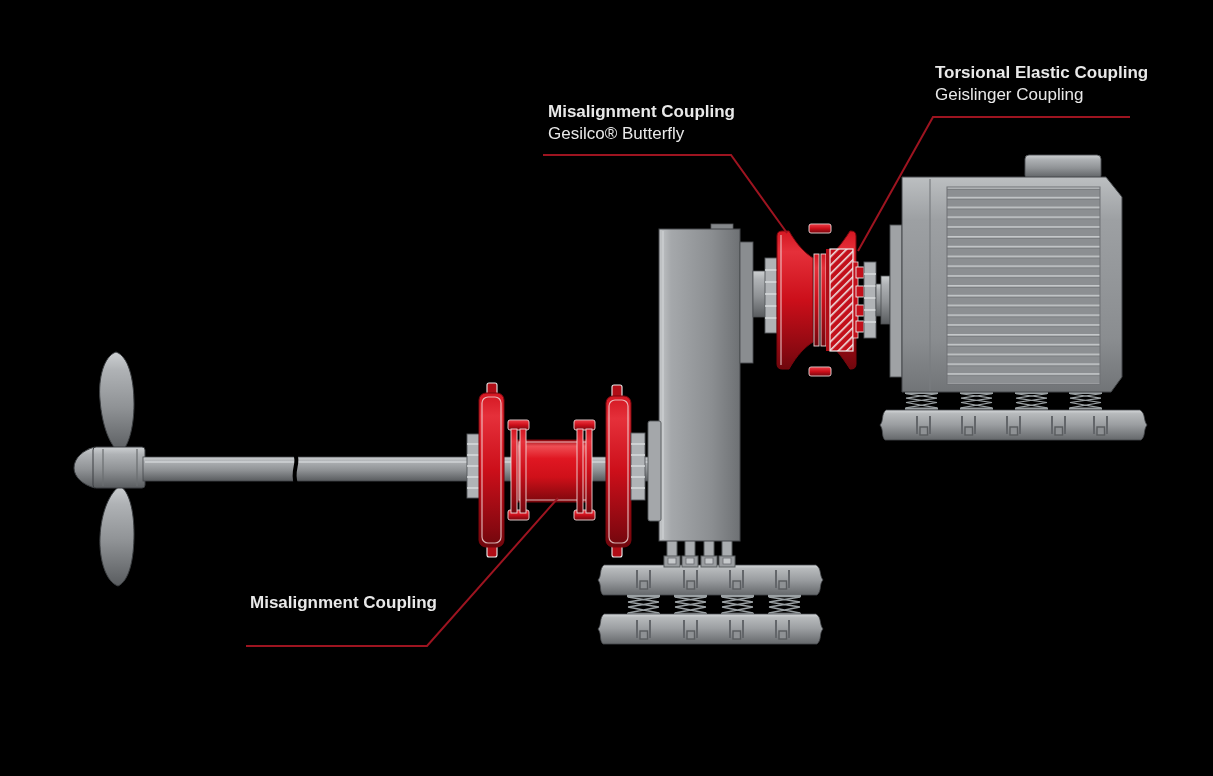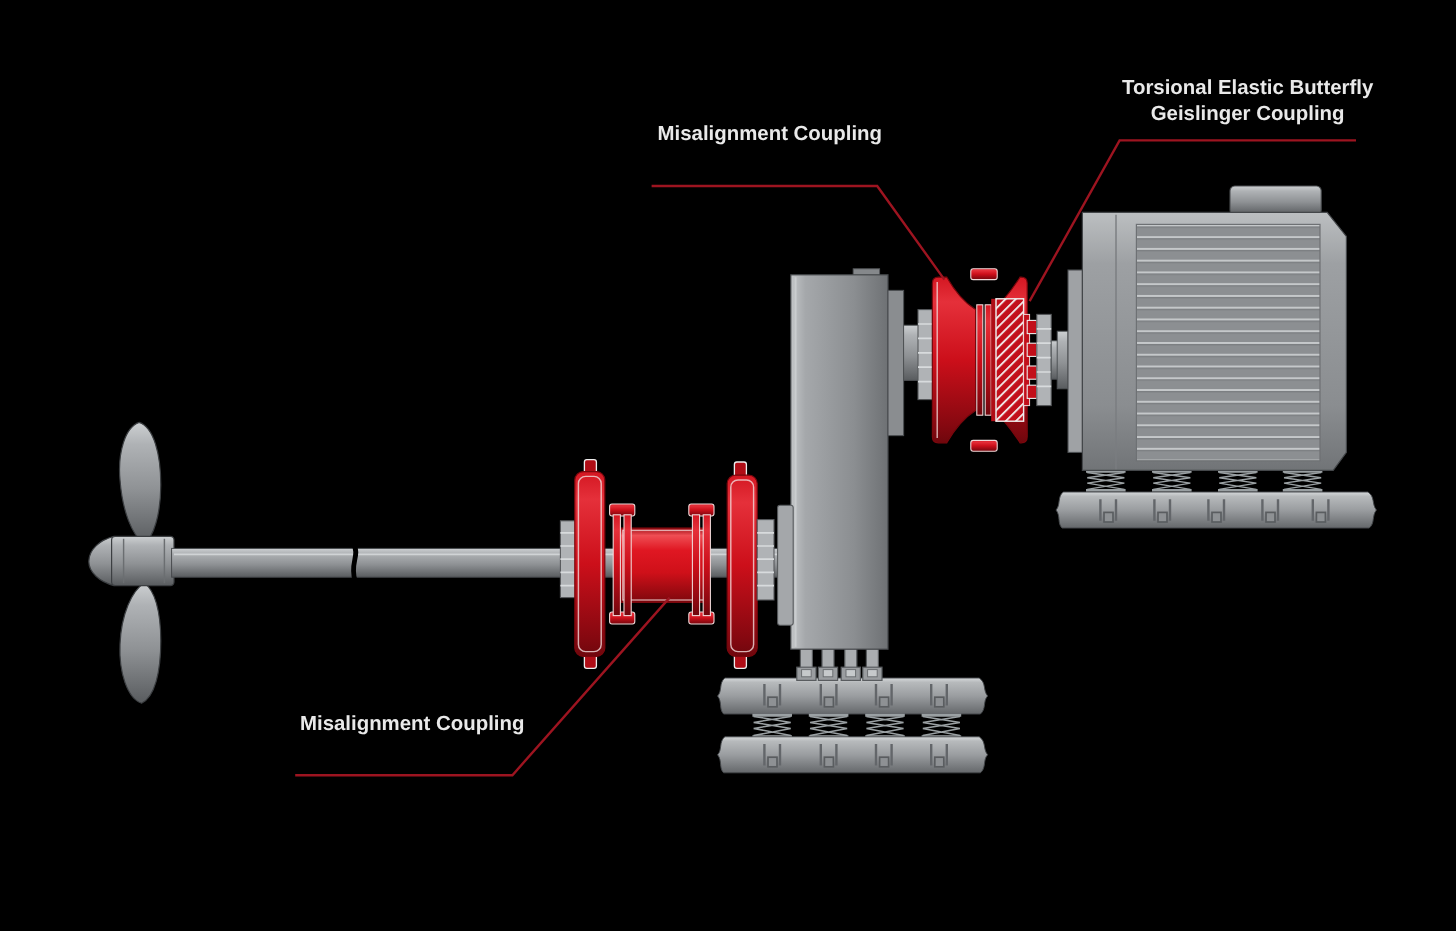--- a/index.html
+++ b/index.html
@@ -7,21 +7,21 @@
     position:relative;width:1213px;height:776px;overflow:hidden;
     background:var(--background,#000);
     font-family:"Liberation Sans",sans-serif;
   }
   .stage svg{position:absolute;left:0;top:0;}
   .label{
     position:absolute;color:var(--label-text,#e9e9e9);
     font-size:17px;line-height:21.5px;white-space:nowrap;
   }
   .label .l1{display:block;font-weight:bold;}
-  .label .l2{display:block;font-weight:bold;text-align:center;}
+  .label .l2{display:block;font-weight:normal;}
   .leader{stroke:var(--leader-line,#9d1420);stroke-width:2;fill:none;}
 </style>
 </head>
 <body>
 
 <div class="stage">
 
 <svg width="1213" height="776" viewBox="0 0 1213 776">
   <defs>
     <linearGradient id="gMetalV" x1="0" y1="0" x2="0" y2="1">
@@ -235,23 +235,24 @@
     <line x1="930" y1="179" x2="930" y2="391" stroke="#7a7d80" stroke-width="1.2"></line>
     <rect x="947" y="187" width="153" height="197" fill="url(#fins)" stroke="#6e7174" stroke-width="1"></rect>
   </g>
 
   <polyline class="leader" points="1130,117 933,117 858,251"></polyline>
   <polyline class="leader" points="543,155 731,155 787,233"></polyline>
   <polyline class="leader" points="246,646 427,646 558,498"></polyline>
 </svg>
 
 <div class="label" style="left:935px;top:62px">
-  <span class="l1">Torsional Elastic Butterfly</span>
+  <span class="l1">Torsional Elastic Coupling</span>
   <span class="l2">Geislinger Coupling</span>
 </div>
 <div class="label" style="left:548px;top:101px">
   <span class="l1">Misalignment Coupling</span>
+  <span class="l2">Gesilco® Butterfly</span>
 </div>
 <div class="label" style="left:250px;top:592px">
   <span class="l1">Misalignment Coupling</span>
 </div>
 
 </div>
 
 </body></html>

